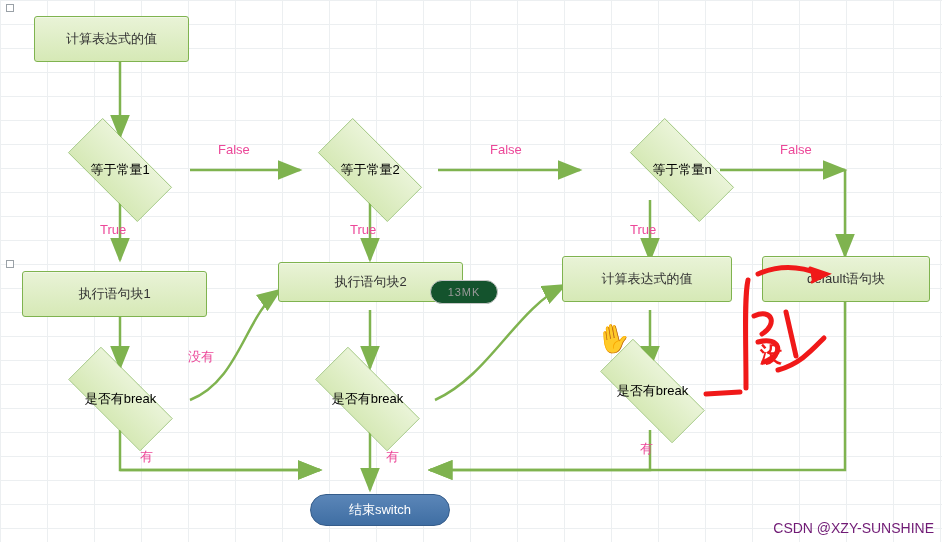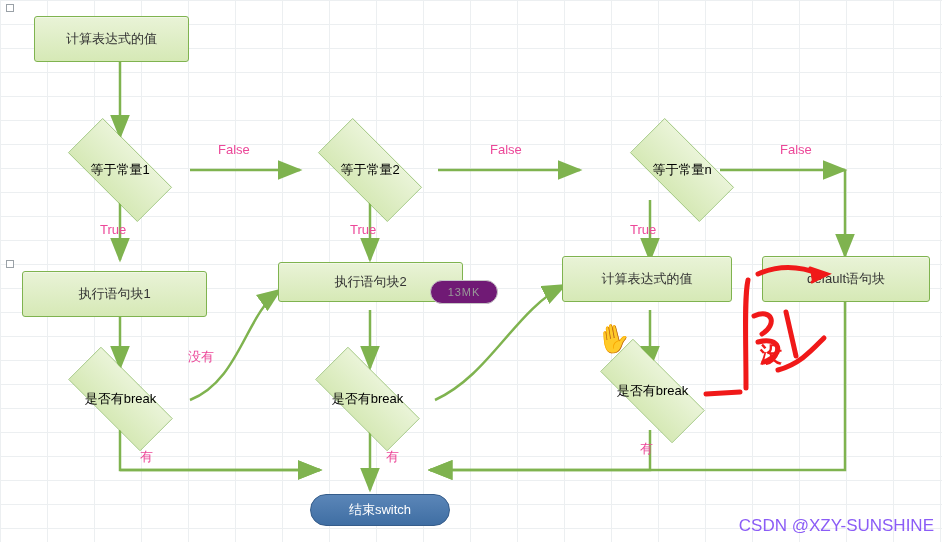--- a/index.html
+++ b/index.html
@@ -45,26 +45,26 @@
     background: linear-gradient(#5b86b8,#3f6ea3);
     color: #fff;
     border: 1px solid #355c8a;
     border-radius: 18px;
     display: flex; align-items: center; justify-content: center;
   }
   svg.arrows { position: absolute; inset: 0; width: 942px; height: 542px; }
   .label { font-weight: normal; color: #ec4899; }
   .pill {
     width: 68px; height: 24px; border-radius: 12px;
-    background: #701a75; border: 1px solid #c7c7c7;
+    background: #14532d; border: 1px solid #c7c7c7;
     display: flex; align-items: center; justify-content: center;
     color: #999; font-size: 11px; letter-spacing: 1px;
   }
   .hand { font-size: 28px; color: #333; transform: rotate(-10deg); }
-  .watermark { right: 8px; bottom: 6px; color: #8b5cf6; font-size: 17px; font-family: Arial, sans-serif; }
+  .watermark { right: 8px; bottom: 6px; color: #701a75; font-size: 14px; font-family: Arial, sans-serif; }
   .sel-handle { position:absolute; width:8px; height:8px; background:#fff; border:1px solid #9aa1a7; }
 </style>
 </head>
 <body>
 
 <div class="grid"></div>
 
 <div class="sel-handle" style="left:6px; top:4px"></div>
 <div class="sel-handle" style="left:6px; top:260px"></div>
 

